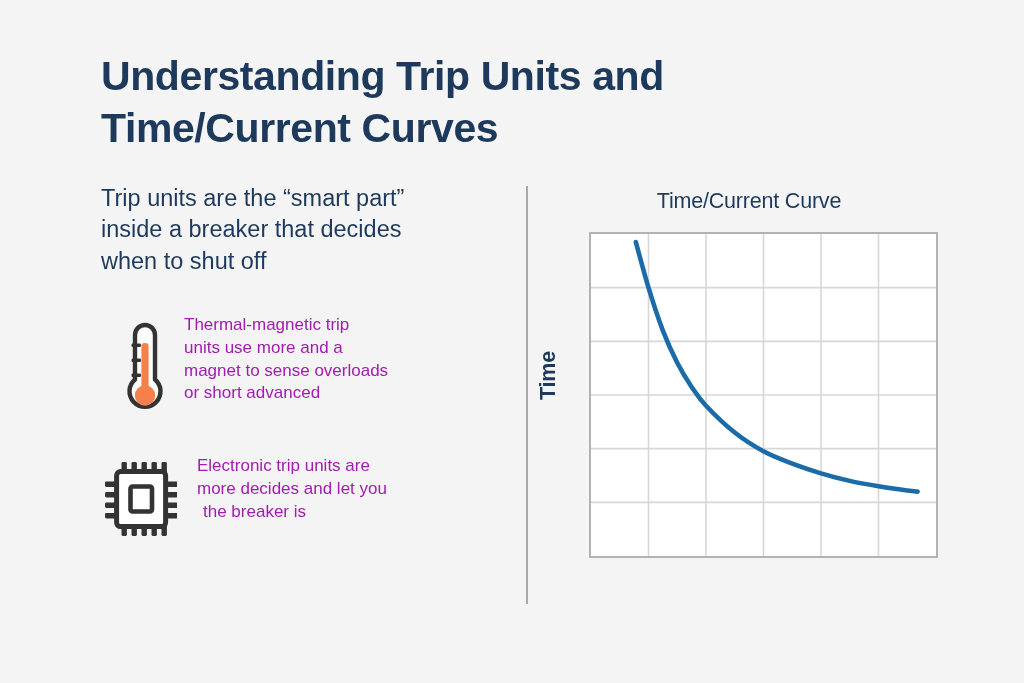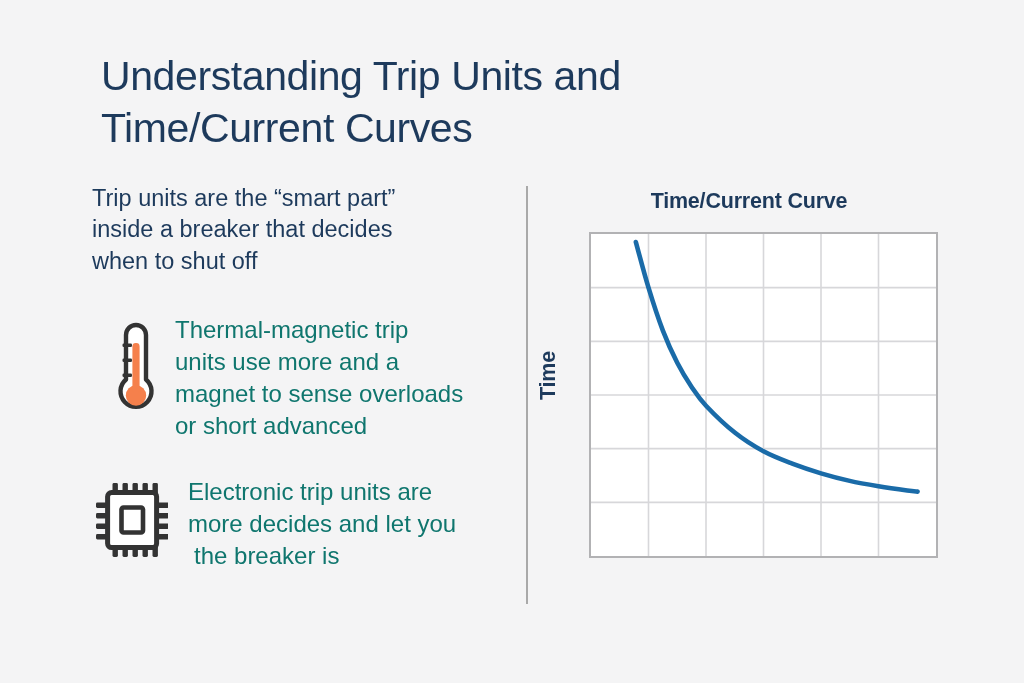--- a/index.html
+++ b/index.html
@@ -19,31 +19,31 @@
     inset: 0;
   }
 
   
   .title {
     position: absolute;
     left: 101px;
     top: 50px;
     width: 700px;
     font-size: 41px;
-    font-weight: normal;
+    font-weight: bold;
     line-height: 1.28;
     letter-spacing: -0.4px;
     color: #1d3a5c;
   }
   .title-line { display: block; }
 
   
   .left-col {
     position: absolute;
-    left: 92px;
+    left: 101px;
     top: 183px;
     width: 420px;
   }
   .intro {
     font-size: 23.5px;
     line-height: 1.34;
     color: #1d3a5c;
     width: 400px;
   }
   .intro-line { display: block; }
@@ -56,23 +56,23 @@
   .bullet-electronic { margin-top: 34px; margin-left: 2px; }
 
   .bullet-icon {
     flex: 0 0 auto;
     display: block;
   }
   .icon-thermo { width: 56px; height: 104px; margin-top: 3px; }
   .icon-chip   { width: 74px; height: 80px; margin-top: 4px; }
 
   .bullet-text {
-    font-size: 24px;
+    font-size: 17px;
     line-height: 1.33;
-    color: #0f766e;
+    color: #a21caf;
   }
   .bullet-thermal .bullet-text { margin-left: 11px; width: 340px; }
   .bullet-electronic .bullet-text { margin-left: 20px; width: 345px; }
   .bullet-text .t-line { display: block; }
   .bullet-electronic .bullet-text .t-line:nth-child(3),
   .bullet-electronic .bullet-text .t-line:nth-child(4) { padding-left: 6px; }
 
   
   .divider {
     position: absolute;
@@ -91,21 +91,21 @@
     width: 420px;
     height: 420px;
   }
   .chart-title {
     position: absolute;
     left: 49px;
     top: 4px;
     width: 320px;
     text-align: center;
     font-size: 21.5px;
-    font-weight: bold;
+    font-weight: normal;
     color: #1d3a5c;
     letter-spacing: -0.2px;
   }
   .plot {
     position: absolute;
     left: 49px;
     top: 47px;
     width: 349px;
     height: 326px;
     background: #ffffff;

